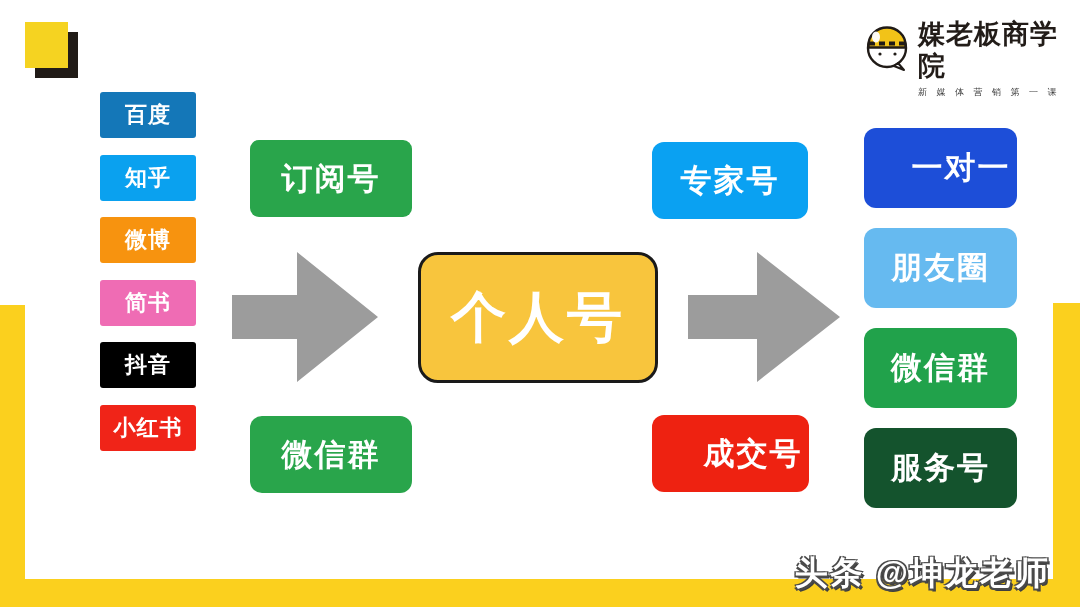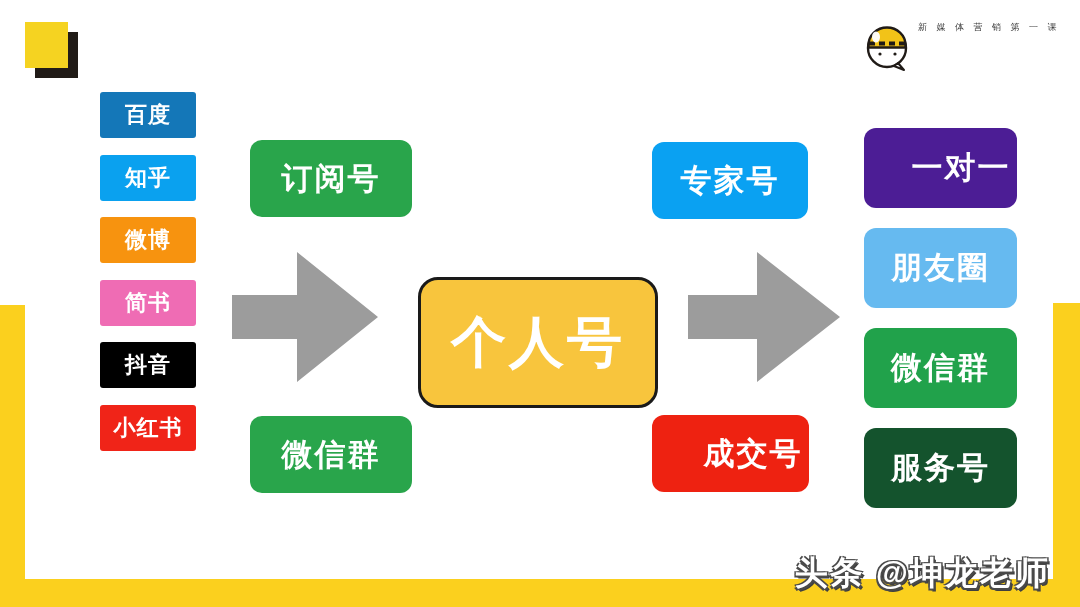--- a/index.html
+++ b/index.html
@@ -52,21 +52,21 @@
     color: #fff; font-weight: bold; font-size: 22px; letter-spacing: 1px;
   }
   .mid-node { width: 162px; height: 77px; border-radius: 12px; font-size: 31px; letter-spacing: 2px; }
   .n-dingyuehao { left: 250px; top: 140px; }
   .n-weixinqun-l { left: 250px; top: 416px; }
   .n-zhuanjiahao { left: 652px; top: 136px; width: 156px; }
   .n-chengjiaohao { left: 652px; top: 415px; width: 157px; }
   .center-node {
     left: 418px; top: 252px; width: 240px; height: 131px;
     border: 3px solid #1a1a1a; border-radius: 20px;
-    font-size: 55px; letter-spacing: 3px; margin-top: 25px;
+    font-size: 55px; letter-spacing: 3px;
   }
   .out-col {
     position: absolute; z-index: 2;
     left: 864px; top: 128px;
     display: flex; flex-direction: column; gap: 20px;
   }
   .out-node {
     width: 153px; height: 80px; border-radius: 12px;
     display: flex; align-items: center; justify-content: center;
     color: #fff; font-weight: bold; font-size: 31px; letter-spacing: 2px;
@@ -106,48 +106,49 @@
       <circle cx="25" cy="30" r="19" fill="#ffffff" stroke="#201b17" stroke-width="2.4"></circle>
       <path d="M36 45 L42 52 L32 48 Z" fill="#ffffff" stroke="#201b17" stroke-width="2" stroke-linejoin="round"></path>
       <path d="M6.5 27 A18.5 17.5 0 0 1 43.5 27 L43.5 29.5 L6.5 29.5 Z" fill="#f2c318" stroke="#201b17" stroke-width="2.4"></path>
       <line x1="7" y1="25.5" x2="43" y2="25.5" stroke="#201b17" stroke-width="4" stroke-dasharray="6 4"></line>
       <ellipse cx="14" cy="19" rx="4" ry="5.5" fill="#ffffff" opacity="0.95"></ellipse>
       <circle cx="33" cy="36" r="1.6" fill="#201b17"></circle>
       <circle cx="18" cy="36" r="1.6" fill="#201b17"></circle>
     </svg>
   </span>
   <span class="brand-text">
+    <div class="brand-title">媒老板商学院</div>
     <div class="brand-subtitle">新媒体营销第一课</div>
   </span>
 </div>
 
 <div class="src-col">
   <div class="src-node" style="background: rgb(20, 119, 184);">百度</div>
   <div class="src-node" style="background: rgb(10, 161, 239);">知乎</div>
   <div class="src-node" style="background: rgb(247, 147, 15);">微博</div>
   <div class="src-node" style="background: rgb(239, 108, 180);">简书</div>
   <div class="src-node" style="background: rgb(0, 0, 0);">抖音</div>
   <div class="src-node" style="background: rgb(240, 36, 24);">小红书</div>
 </div>
 
-<div class="node mid-node n-dingyuehao" style="background: rgb(41, 165, 75);">订阅号</div>
+<div class="node mid-node n-dingyuehao" style="background: rgb(41, 165, 75); border-radius: 9px;">订阅号</div>
 <div class="node mid-node n-weixinqun-l" style="background: rgb(41, 165, 75);">微信群</div>
 
 <svg class="arrow-svg arrow-left-pos" width="146" height="130" viewBox="0 0 146 130">
   <polygon points="0,43 65,43 65,0 146,65 65,130 65,87 0,87" fill="#9c9c9c"></polygon>
 </svg>
 <svg class="arrow-svg arrow-right-pos" width="152" height="130" viewBox="0 0 152 130">
   <polygon points="0,43 69,43 69,0 152,65 69,130 69,87 0,87" fill="#9c9c9c"></polygon>
 </svg>
 
 <div class="node center-node" style="background: rgb(248, 197, 61); border-color: rgb(26, 26, 26);">个人号</div>
 
 <div class="node mid-node n-zhuanjiahao" style="background: rgb(10, 161, 242); margin-top: 6px;">专家号</div>
 <div class="node mid-node n-chengjiaohao" style="background: rgb(238, 34, 17); padding-left: 45px;">成交号</div>
 
 <div class="out-col">
-  <div class="out-node" style="background: #4c1d95; padding-left: 41px;">一对一</div>
+  <div class="out-node" style="background: #1d4ed8; padding-left: 41px;">一对一</div>
   <div class="out-node" style="background: rgb(102, 186, 240);">朋友圈</div>
   <div class="out-node" style="background: rgb(33, 162, 75);">微信群</div>
   <div class="out-node" style="background: #14532d;">服务号</div>
 </div>
 
 <div class="watermark">头条 @坤龙老师</div>
 
 </body></html>

